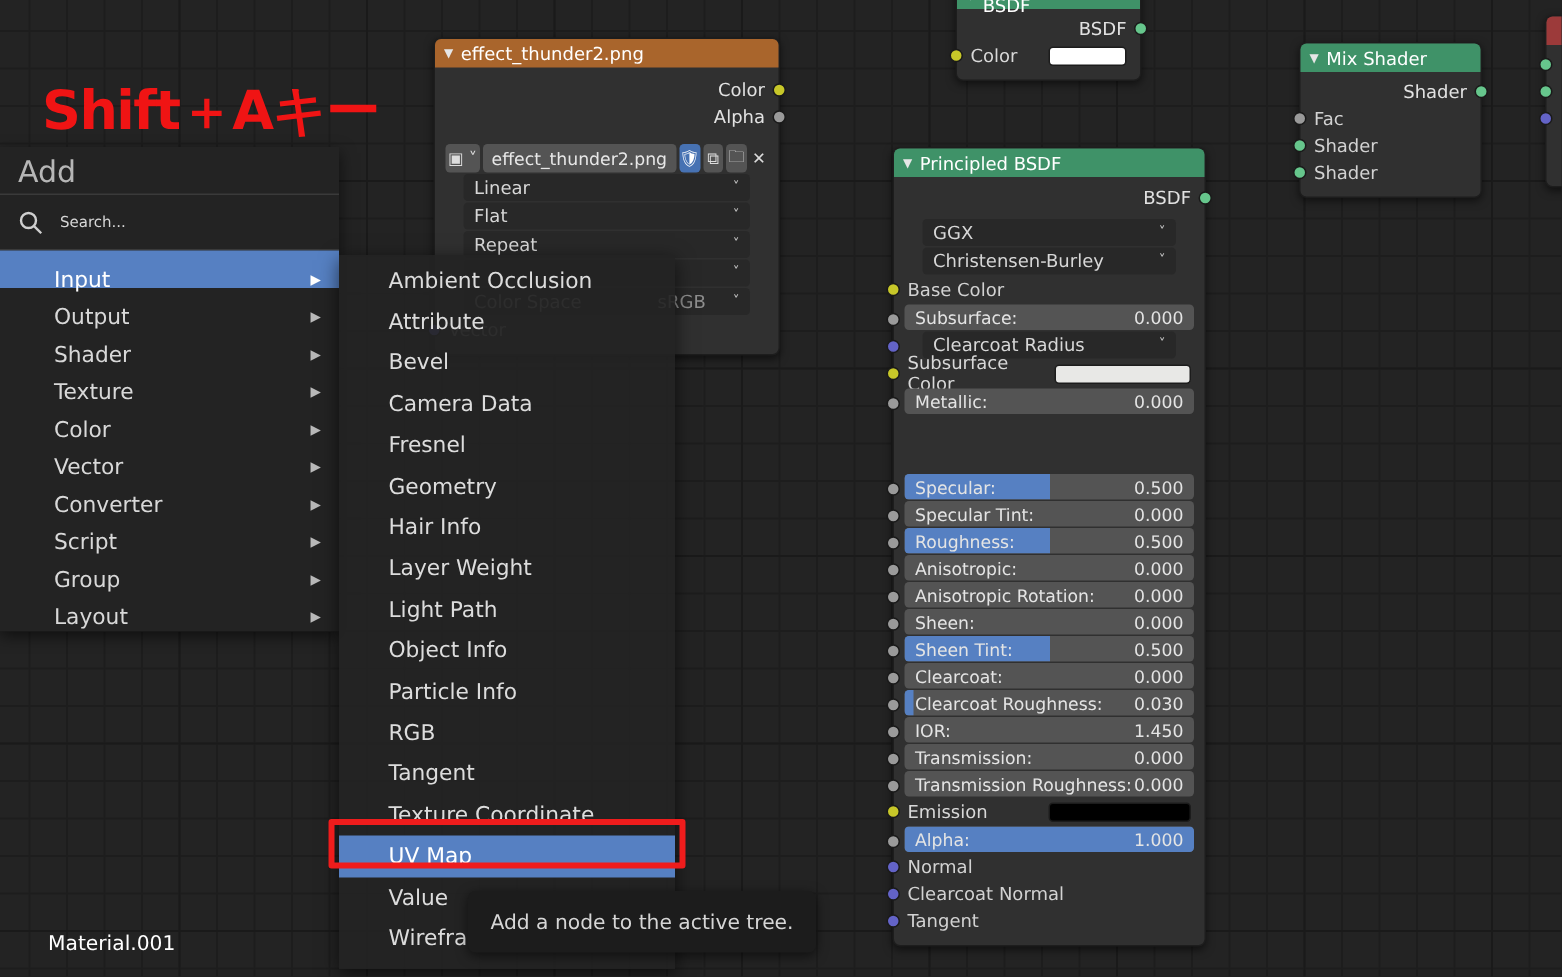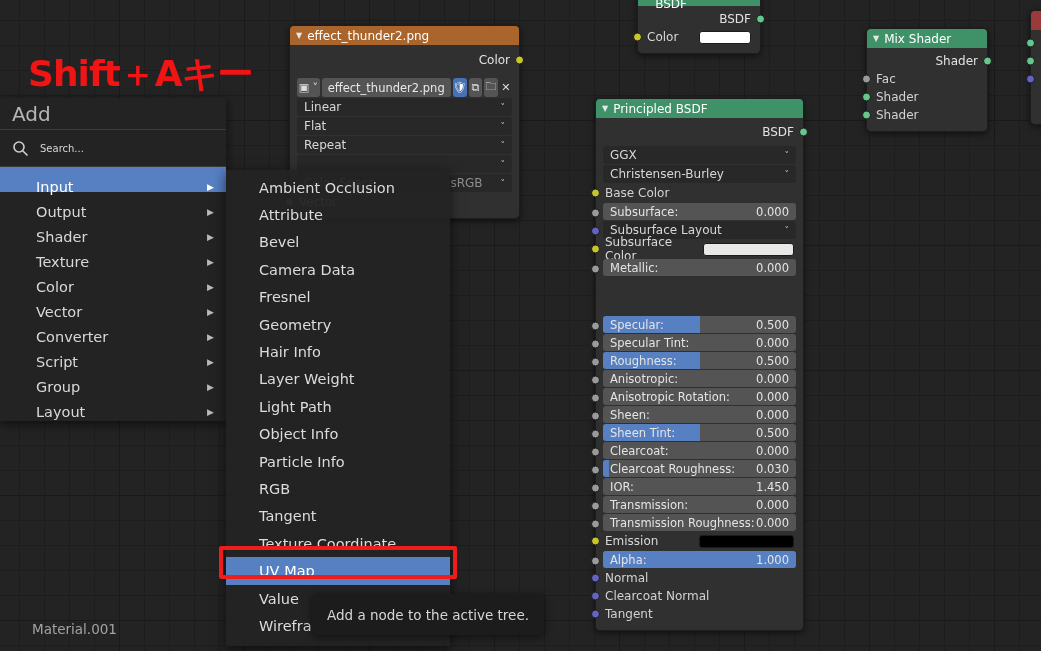--- a/index.html
+++ b/index.html
@@ -50,21 +50,21 @@
   .sock.s-gray   { background:#9a9a9a; }
   .s-vector { background:#6363c7; }
 
   
   .widget { margin:1px 7px; height:17px; border-radius:3px; background:#545454;
             display:flex; align-items:center; justify-content:space-between;
             padding:0 7px; font-size:11.5px; color:#e4e4e4; position:relative; overflow:hidden; }
   .widget .fill { position:absolute; left:0; top:0; bottom:0; background:#5680c2; }
   .widget span { position:relative; z-index:2; }
   .widget .val { position:relative; z-index:2; }
-  .dropdown { margin:1px 7px; height:18px; border-radius:3px; background:#282828;
+  .dropdown { margin:1px 19px; height:18px; border-radius:3px; background:#282828;
               display:flex; align-items:center; justify-content:space-between;
               padding:0 7px; font-size:12px; color:#d7d7d7; }
   .chev { font-size:9px; color:#c8c8c8; }
   .swatch { height:13px; border-radius:3px; border:1px solid #1c1c1c; }
   .rowsw { display:flex; align-items:center; justify-content:space-between;
            height:18px; padding:0 9px; position:relative; font-size:12px; }
 
   
   #addmenu { position:absolute; left:0; top:98px; width:226px; background:#232323;
              box-shadow:0 3px 10px rgba(0,0,0,.6); padding-bottom:4px; }
@@ -86,21 +86,21 @@
   #uvhl { position:absolute; left:219px; top:546px; width:238px; height:33px;
           border:4px solid #ef1c1c; border-radius:2px; }
 
   #tooltip { position:absolute; left:312px; top:594px; width:232px; height:41px;
              background:#1c1c1c; border-radius:5px; display:flex; align-items:center;
              justify-content:center; color:#d6d6d6; font-size:13.5px;
              box-shadow:0 2px 8px rgba(0,0,0,.55); }
 
   #shifttext { position:absolute; left:28px; top:50px; color:#f01414;
                font-size:36px; font-weight:bold; letter-spacing:-1px; }
-  #matlabel { position:absolute; left:32px; top:621px; font-size:13.5px; color:#a3a3a3; }
+  #matlabel { position:absolute; left:32px; top:621px; font-size:13.5px; color:#ffffff; }
 
   
   svg#wires { position:absolute; inset:0; pointer-events:none; }
 
   
   .imgrow { display:flex; align-items:center; margin:1px 7px; gap:2px; height:19px; }
   .imgbtn { background:#545454; height:19px; border-radius:3px; display:flex;
             align-items:center; justify-content:center; color:#dcdcdc; font-size:11px; }
   .imgname { flex:1; background:#545454; height:19px; border-radius:3px;
              display:flex; align-items:center; padding:0 6px; font-size:11.5px; color:#e8e8e8; }
@@ -141,20 +141,24 @@
 <div class="node" style="left:289px; top:25px; width:231px;">
   <div class="node-header hdr-tex">
     <span class="tri">▼</span>
     <span>effect_thunder2.png</span>
   </div>
   <div class="node-body" style="padding-top:6px;">
     <div class="row out">
       <span class="label-out">Color</span>
       <span class="sock out s-color"></span>
     </div>
+    <div class="row out">
+      <span class="label-out">Alpha</span>
+      <span class="sock out s-gray"></span>
+    </div>
     <div style="height:8px;"></div>
     <div class="imgrow">
       <div class="imgbtn" style="width:30px;">▣ ˅</div>
       <div class="imgname">effect_thunder2.png</div>
       <div class="imgbtn" style="width:18px; background:#4772b3; color:#fff;">🛡</div>
       <div class="imgbtn" style="width:18px;">⧉</div>
       <div class="imgbtn" style="width:18px;">🗀</div>
       <div class="imgbtn" style="width:16px; background:transparent;">✕</div>
     </div>
     <div class="dropdown">
@@ -211,21 +215,21 @@
         <div style="position: relative;">
           <span class="sock in s-gray" style="top: 10px;"></span>
           <div class="widget">
             <span>Subsurface:</span>
             <span class="val">0.000</span>
           </div>
         </div>
         <div style="position: relative;">
           <span class="sock in s-vector" style="top: 10px;"></span>
           <div class="dropdown">
-            <span>Subsurface Layout</span>
+            <span>Clearcoat Radius</span>
             <span class="chev">˅</span>
           </div>
         </div>
         <div class="rowsw">
           <span class="sock in s-color"></span>
           <span>Subsurface Color</span>
           <span class="swatch" style="width: 95px; background: rgb(232, 232, 230);"></span>
         </div>
         <div style="position: relative;">
           <span class="sock in s-gray" style="top: 10px;"></span>

